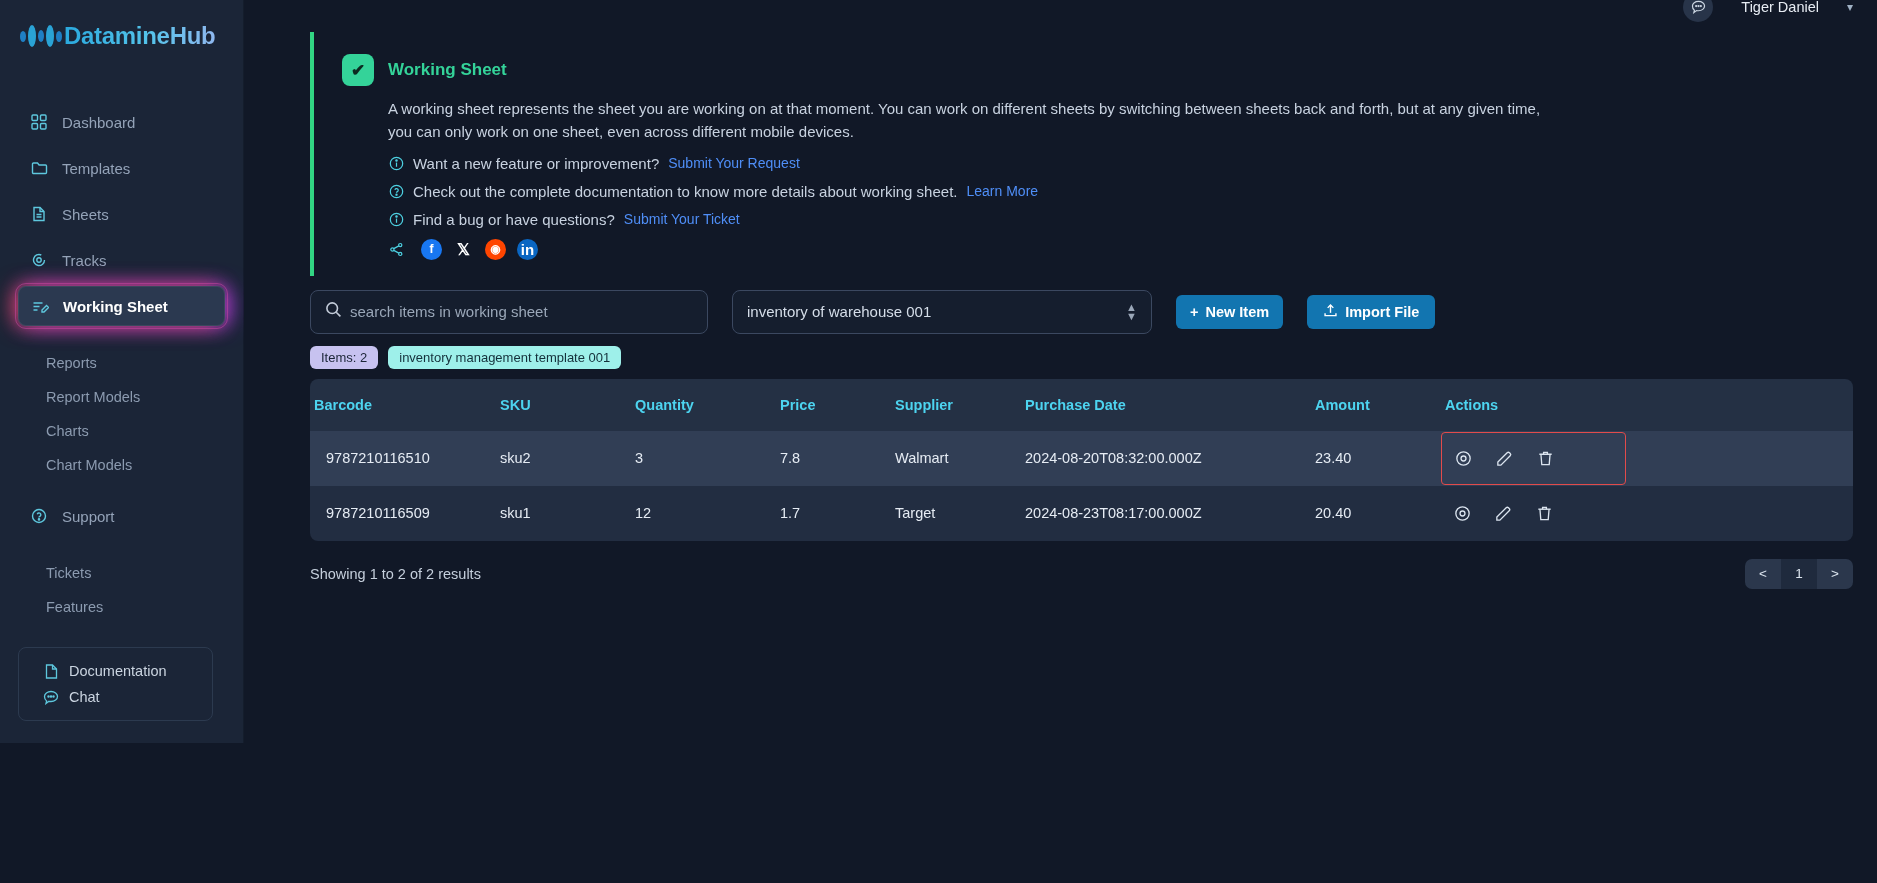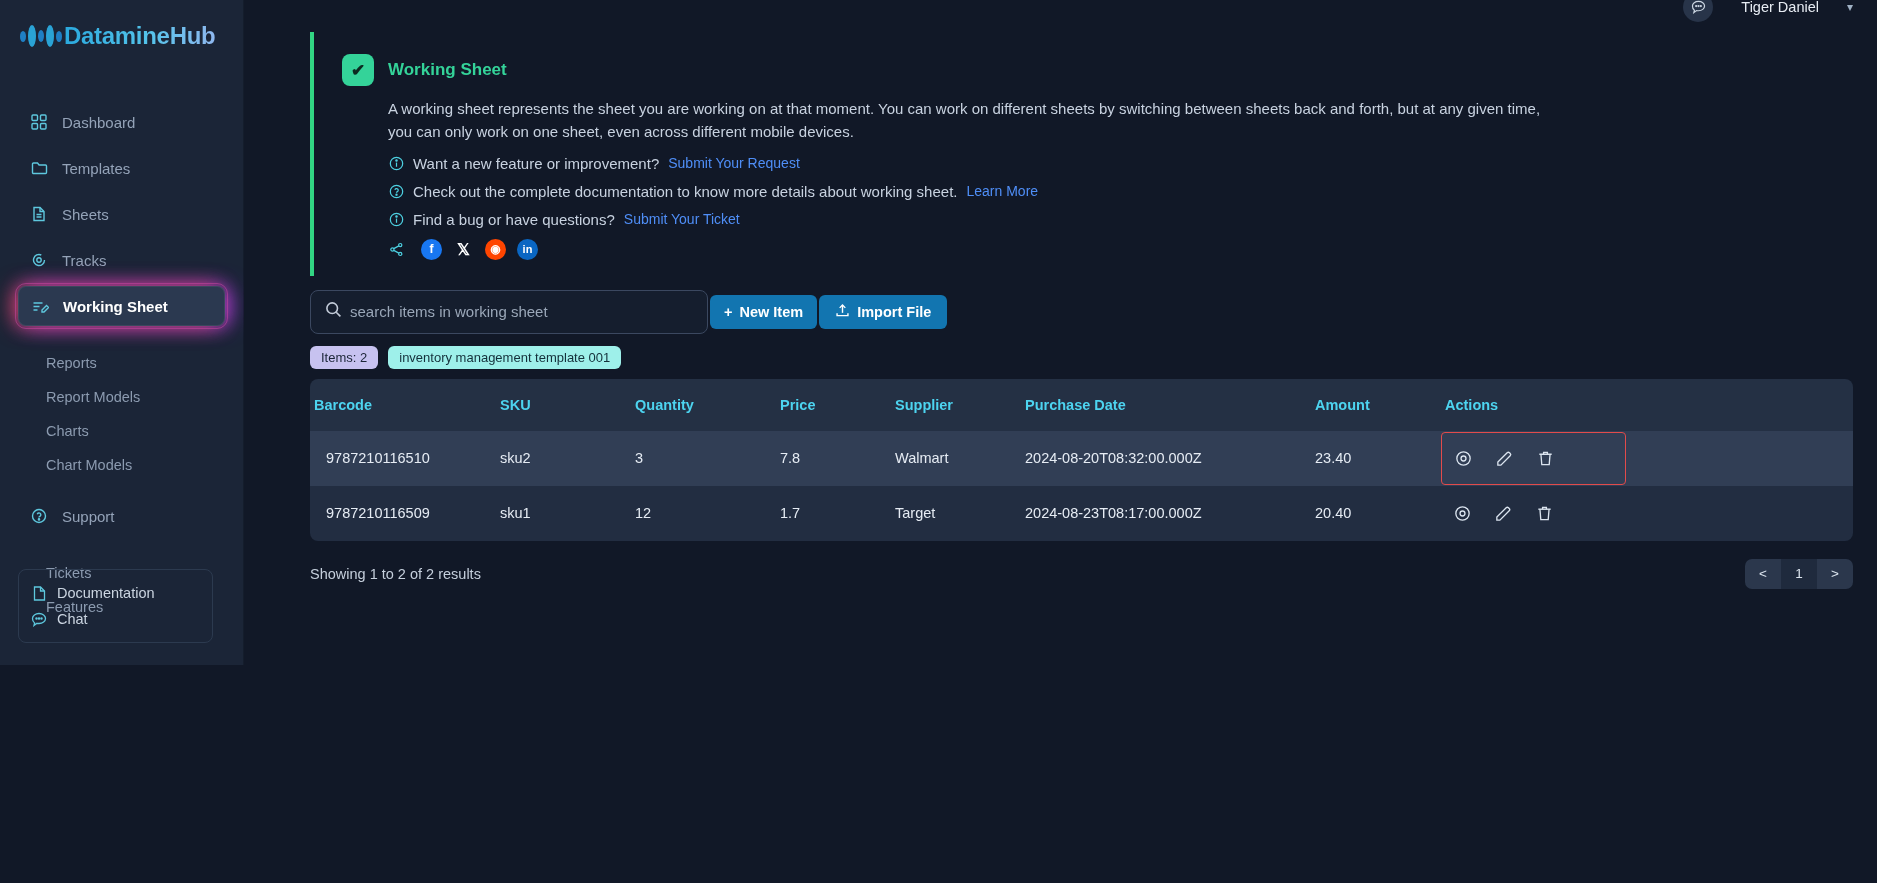--- a/index.html
+++ b/index.html
@@ -6,21 +6,21 @@
   html, body {
     width: 1877px; height: 883px;
     background: #111827;
     font-family: "Liberation Sans", sans-serif;
     overflow: hidden;
   }
   body { display: flex; }
 
   
   .sidebar {
-    width: 244px; height: 665px;
+    width: 244px; height: 743px;
     background: #1b2537;
     flex: 0 0 244px;
     position: relative;
     border-right: 1px solid #141d2c;
   }
   .brand {
     display: flex; align-items: center;
     padding: 18px 0 0 20px;
     height: 54px;
   }
@@ -64,21 +64,21 @@
   }
   .nav-sub {
     color: #8c9bb0; font-size: 14.5px;
     padding: 9px 0 9px 46px; cursor: pointer;
   }
   .nav-gap { height: 14px; }
 
   .docbox {
     position: absolute; left: 18px; right: 30px; bottom: 22px;
     border: 1px solid #2c3a4f; border-radius: 8px;
-    padding: 10px 12px;
+    padding: 10px 24px;
   }
   .docbox .row {
     display:flex; align-items:center; gap: 10px;
     color:#cbd5e1; font-size: 14.5px; padding: 5px 0; cursor:pointer;
   }
   .docbox .ico { color:#5ec8de; width:16px; display:flex; align-items:center; justify-content:center;}
 
   
   .main { flex: 1; height: 883px; position: relative; background:#111827; }
 
@@ -119,24 +119,24 @@
     display:flex; align-items:center; gap: 9px;
     color:#c8d2e0; font-size: 15px; margin-top: 11px;
   }
   .cicon { width:16px; height:16px; flex:0 0 16px; color:#4dd0e1; display:flex; align-items:center; justify-content:center;}
   .lnk { color:#4f8ef7; font-size:14px; cursor:pointer;}
   .socials { display:flex; align-items:center; gap: 11px; margin-left: 8px;}
   .soc { width:21px; height:21px; border-radius:50%; display:flex; align-items:center; justify-content:center; font-size:12px; font-weight:700; cursor:pointer;}
   .soc.fb { background:#1877f2; color:#fff; }
   .soc.x  { background:transparent; color:#fff; font-size:16px;}
   .soc.rd { background:#ff4500; color:#fff; }
-  .soc.li { background:#0a66c2; color:#fff; font-size:11px;}
+  .soc.li { background:#0a66c2; color:#fff; font-size:15px;}
 
   
-  .toolbar { display:flex; align-items:center; gap: 2px; margin-top: 14px; }
+  .toolbar { display:flex; align-items:center; gap: 24px; margin-top: 14px; }
   .search {
     flex: 0 0 398px; height: 44px; border:1px solid #3b4860; border-radius: 8px;
     background:#151e2e; display:flex; align-items:center; gap: 8px; padding: 0 14px;
   }
   .search input {
     background:transparent; border:0; outline:none; color:#c9d3e0; font-size:15px;
     font-family:"Liberation Sans", sans-serif; width:100%;
   }
   .search input::placeholder { color:#9aa7b8; }
   .selwrap {
@@ -399,20 +399,24 @@
       <div class="search">
         <span>
           <svg width="17" height="17" viewBox="0 0 17 17" fill="none" stroke="#c3ccd9" stroke-width="1.6">
             <circle cx="7.2" cy="7.2" r="5.3"></circle>
               <path d="M11.2 11.2l4.2 4.2"></path>
           </svg>
         </span>
         <input placeholder="search items in working sheet" style="">
       </div>
 
+      <div class="selwrap">
+        <span>inventory of warehouse 001</span>
+        <span class="arrows">▲<br>▼</span>
+      </div>
 
       <button class="btn">
         <span>+</span>
         <span>New Item</span>
       </button>
 
       <button class="btn import">
         <span>
           <svg width="15" height="15" viewBox="0 0 16 16" fill="none" stroke="#fff" stroke-width="1.5">
             <path d="M8 10.5V2.2"></path>

